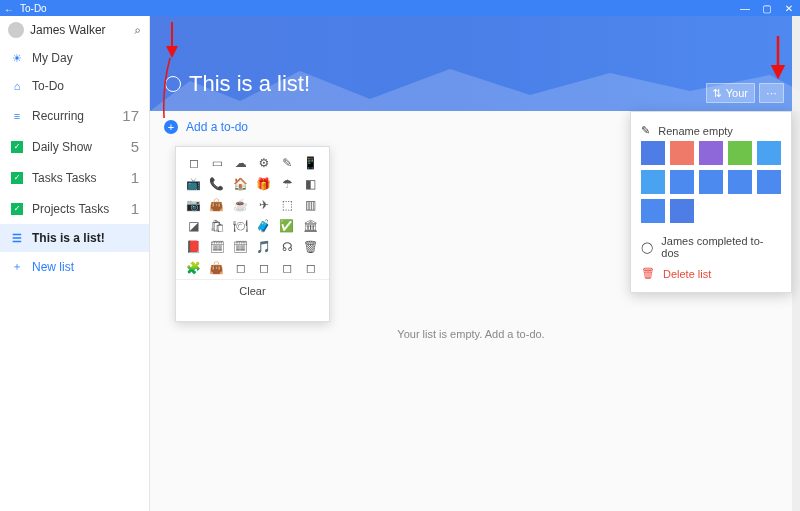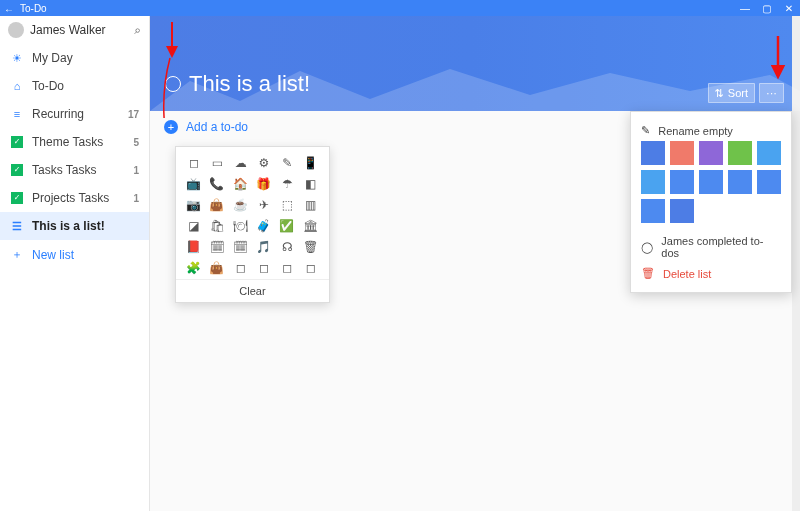--- a/index.html
+++ b/index.html
@@ -9,21 +9,21 @@
   .titlebar .ttl { font-size:10px; padding-left:2px; flex:1;}
   .titlebar .win-btn { width:22px; text-align:center; font-size:10px;}
   .app { display:flex; height:495px; }
   .sidebar { width:150px; background:#fff; border-right:1px solid #e5e5e5; display:flex; flex-direction:column;}
   .user-row { display:flex; align-items:center; padding:6px 8px; gap:6px;}
   .avatar { width:16px; height:16px; border-radius:50%; background:#ccc;}
   .user-name { flex:1; font-size:12px; color:#333;}
   .search-icon { font-size:12px; color:#666;}
   .nav-item { display:flex; align-items:center; padding:7px 10px; gap:8px; color:#444; cursor:pointer;}
   .nav-item.selected { background:#e6f0ff; font-weight:600; color:#222;}
-  .nav-item .count { margin-left:auto; font-size:10px; color:#888;font-weight:bold;}
+  .nav-item .count { margin-left:auto; font-size:15px; color:#888;}
   .nav-item .ic { width:14px; display:inline-flex; justify-content:center; font-size:11px;}
   .ic-sun { color:#2b7fff;}
   .ic-check { display:inline-block; width:12px; height:12px; background:#10b862; color:#fff; font-size:8px; text-align:center; line-height:12px;}
   .ic-bullet { color:#2b7fff;}
   .new-list { color:#2b7fff;}
   .main { flex:1; display:flex; flex-direction:column; position:relative; background:#fafafa;}
   .banner { height:95px; background:linear-gradient(90deg,#4d7de5 0%,#4a7fe8 50%,#4f89ef 100%); position:relative; color:#fff;}
   .mtn { position:absolute; bottom:0; left:0; right:0; height:50px; opacity:.18;}
   .list-title-row { position:absolute; left:15px; bottom:14px; display:flex; align-items:center; gap:8px;}
   .list-title-row .emoji { width:16px; height:16px; border:1.5px solid #fff; border-radius:50%; position:relative;}
@@ -31,21 +31,21 @@
   .banner-actions { position:absolute; right:8px; bottom:8px; display:flex; gap:4px;}
   .chip { background:rgba(255,255,255,0.25); border:1px solid rgba(255,255,255,0.4); color:#fff; height:20px; display:flex; align-items:center; padding:0 6px; font-size:11px; border-radius:1px; cursor:pointer;}
   .add-row { display:flex; align-items:center; gap:8px; padding:9px 14px; color:#2b7fff;}
   .plus-circle { width:14px; height:14px; border-radius:50%; background:#2b7fff; color:#fff; display:flex; align-items:center; justify-content:center; font-size:11px; line-height:1;}
   .empty-msg { text-align:center; color:#888; font-size:11px; margin-top:185px;}
   
   .picker { position:absolute; left:25px; top:130px; width:155px; background:#fff; border:1px solid #ddd; box-shadow:0 3px 10px rgba(0,0,0,0.15);}
   .picker-grid { display:grid; grid-template-columns:repeat(6,1fr); gap:7px 7px; padding:9px 9px 4px 11px; max-height:148px; overflow-y:auto;}
   .picker-grid .pi { width:14px; height:14px; display:flex; align-items:center; justify-content:center; font-size:12px; color:#555; cursor:pointer;}
   .picker-grid::-webkit-scrollbar{width:10px;} .picker-grid::-webkit-scrollbar-thumb{background:#ccc;}
-  .picker-clear { text-align:center; padding:5px 0 5px 0; font-size:11px; color:#444; border-top:1px solid #eee; cursor:pointer;}
+  .picker-clear { text-align:center; padding:5px 0 24px 0; font-size:11px; color:#444; border-top:1px solid #eee; cursor:pointer;}
   
   .flyout { position:absolute; right:0; top:95px; width:162px; background:#fff; border:1px solid #ddd; box-shadow:0 3px 12px rgba(0,0,0,0.18); padding:8px 10px;}
   .fl-row { display:flex; align-items:center; gap:8px; padding:4px 0; color:#444; font-size:11px; cursor:pointer;}
   .fl-row.danger { color:#e64a3b;}
   .fl-head { font-size:11px; color:#555; margin:4px 0 6px 0;}
   .swatches { display:flex; flex-wrap:wrap; gap:5px;}
   .sw { width:24px; height:24px; cursor:pointer;}
   
   .arrow { position:absolute; pointer-events:none; }
   
@@ -83,21 +83,21 @@
     </div>
     <div class="nav-item">
       <span class="ic" style="color:#2b7fff">≡</span>
       <span>Recurring</span>
       <span class="count">17</span>
     </div>
     <div class="nav-item">
       <span class="ic">
           <span class="ic-check">✓</span>
         </span>
-      <span>Theme Tasks</span>
+      <span>Daily Show</span>
       <span class="count">5</span>
     </div>
     <div class="nav-item">
       <span class="ic">
           <span class="ic-check">✓</span>
         </span>
       <span>Tasks Tasks</span>
       <span class="count">1</span>
     </div>
     <div class="nav-item">
@@ -123,33 +123,34 @@
       <svg class="mtn" viewBox="0 0 650 50" preserveAspectRatio="none">
         <path d="M0,50 L40,20 L90,40 L150,10 L220,38 L300,8 L380,34 L460,12 L540,30 L620,14 L650,30 L650,50 Z" fill="#fff"></path>
       </svg>
       <div class="list-title-row">
         <span class="emoji"></span>
         <span class="ttl">This is a list!</span>
       </div>
       <div class="banner-actions">
         <div class="chip">
           <span style="margin-right:4px">⇅</span>
-          <span>Sort</span>
+          <span>Your</span>
         </div>
         <div class="chip">
           <span>···</span>
         </div>
       </div>
     </div>
 
     <div class="add-row">
       <span class="plus-circle">+</span>
       <span>Add a to-do</span>
     </div>
 
+    <div class="empty-msg">Your list is empty. Add a to-do.</div>
 
     <div class="picker">
       <div class="picker-grid" id="picker-grid">
           <span class="pi">◻</span>
           <span class="pi">▭</span>
           <span class="pi">☁</span>
           <span class="pi">⚙</span>
           <span class="pi">✎</span>
           <span class="pi">📱</span>
           <span class="pi">📺</span>

